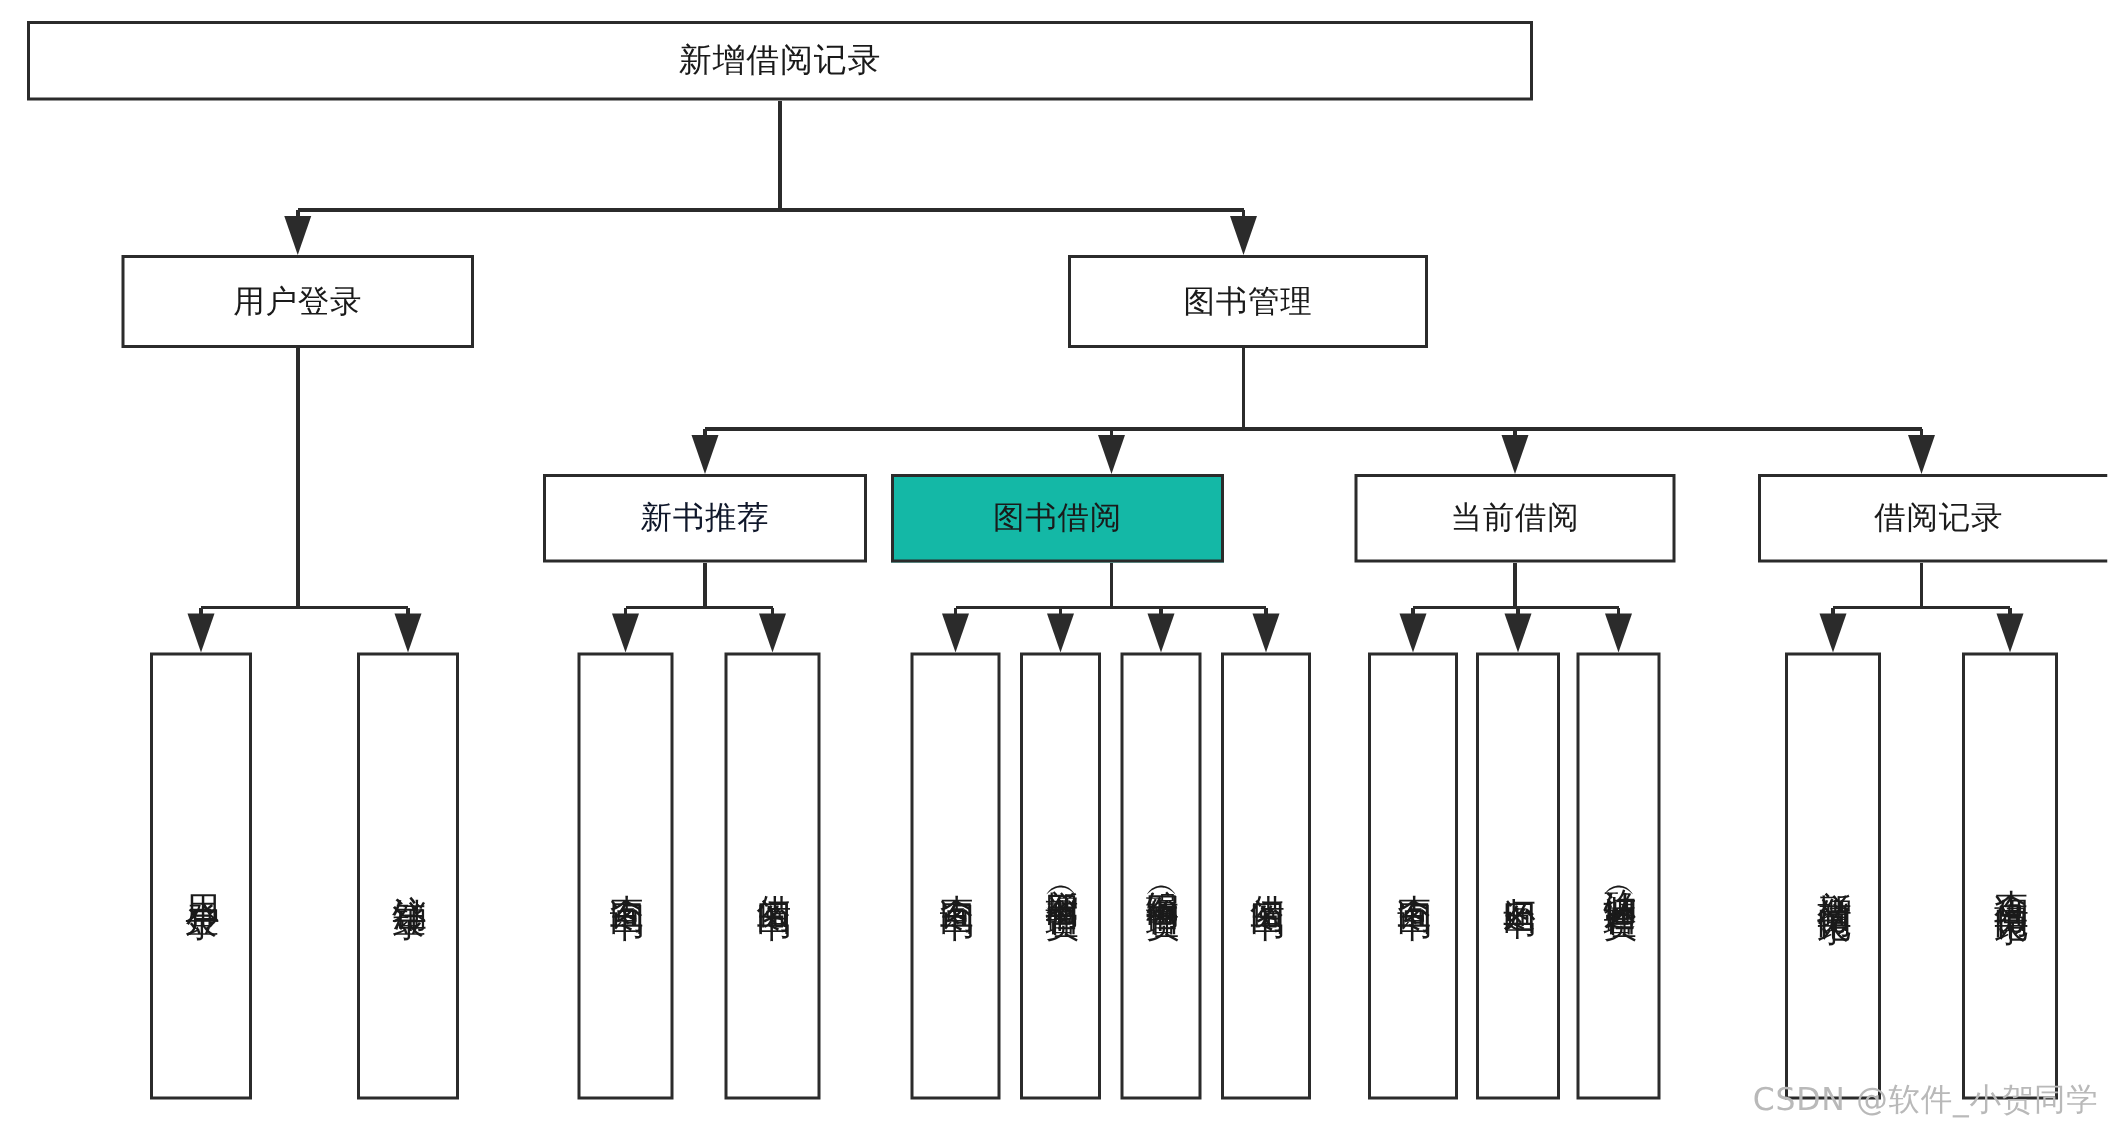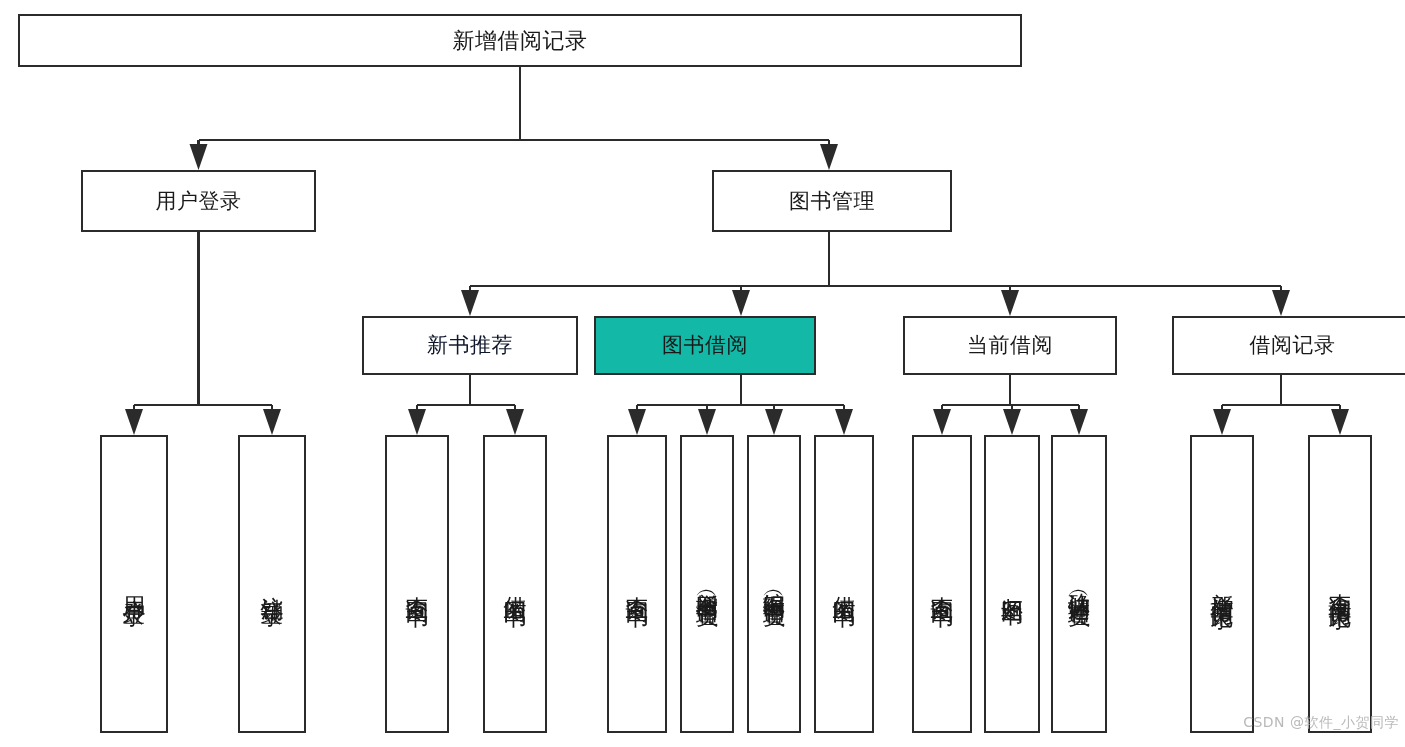--- a/index.html
+++ b/index.html
@@ -64,22 +64,22 @@
     white-space: nowrap;
     max-height: 282px;
   }
   .node.vert.narrow .label {
     font-size: 22px;
     letter-spacing: 2px;
   }
   #watermark {
     position: absolute;
     right: 6px;
-    bottom: 15px;
-    font-size: 14px;
+    bottom: 0;
+    font-size: 21px;
     color: #b9b9b9;
     letter-spacing: 0.5px;
     white-space: nowrap;
     user-select: none;
   }
 </style>
 </head>
 <body>
 
 <div id="canvas">

